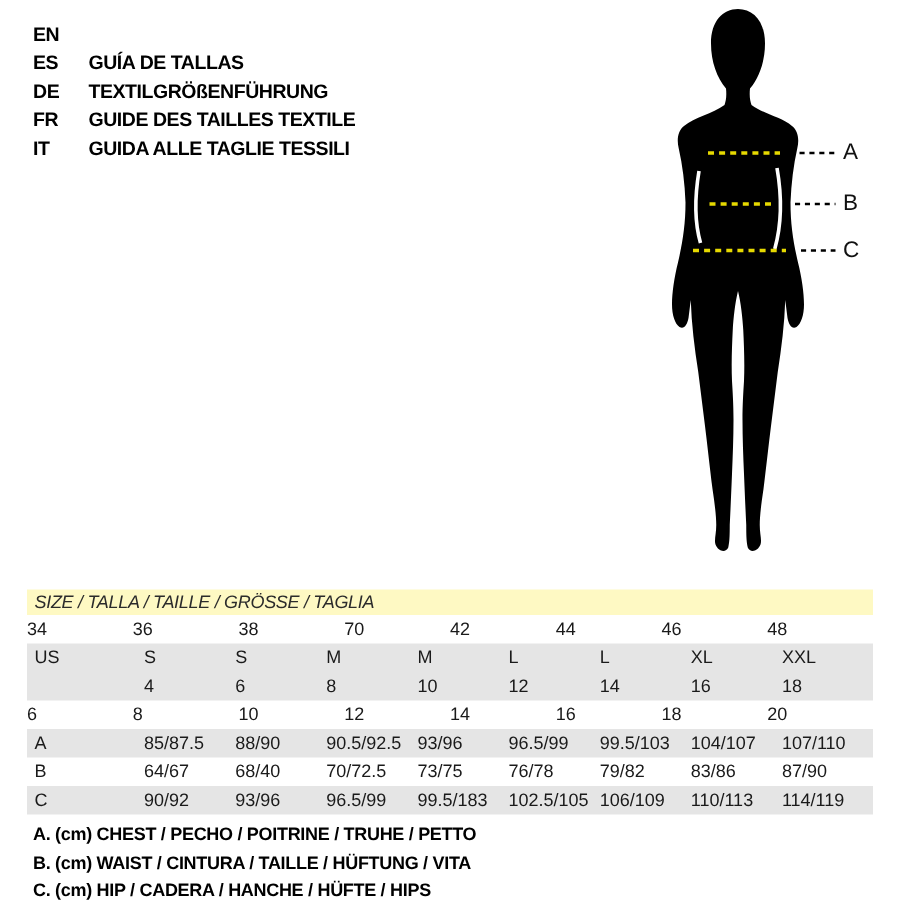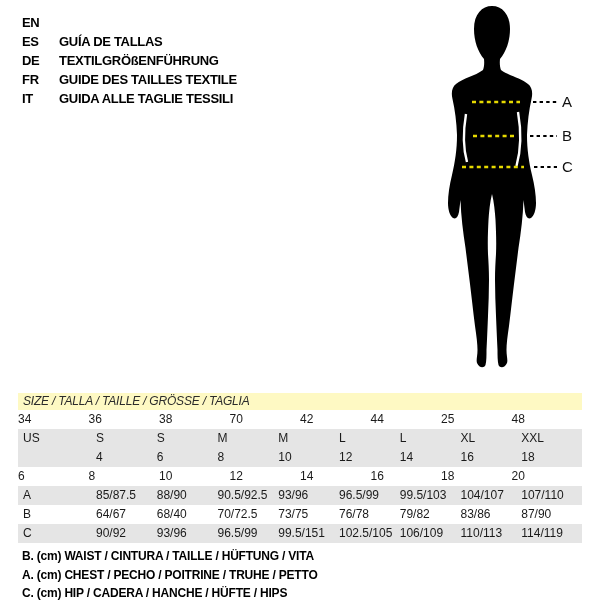--- a/index.html
+++ b/index.html
@@ -199,21 +199,21 @@
   <div class="size-table">
     <div class="thead">SIZE / TALLA / TAILLE / GRÖSSE / TAGLIA</div>
 
     <div class="trow">
       <span class="tcell">34</span>
       <span class="tcell">36</span>
       <span class="tcell">38</span>
       <span class="tcell">70</span>
       <span class="tcell">42</span>
       <span class="tcell">44</span>
-      <span class="tcell">25</span>
+      <span class="tcell">46</span>
       <span class="tcell">48</span>
     </div>
 
     <div class="trow shaded">
       <span class="tlabel">US</span>
       <span class="tcell">S</span>
       <span class="tcell">S</span>
       <span class="tcell">M</span>
       <span class="tcell">M</span>
       <span class="tcell">L</span>
@@ -267,27 +267,27 @@
       <span class="tcell">79/82</span>
       <span class="tcell">83/86</span>
       <span class="tcell">87/90</span>
     </div>
 
     <div class="trow shaded">
       <span class="tlabel">C</span>
       <span class="tcell">90/92</span>
       <span class="tcell">93/96</span>
       <span class="tcell">96.5/99</span>
-      <span class="tcell">99.5/151</span>
+      <span class="tcell">99.5/183</span>
       <span class="tcell">102.5/105</span>
       <span class="tcell">106/109</span>
       <span class="tcell">110/113</span>
       <span class="tcell">114/119</span>
     </div>
   </div>
 
   <div class="legend">
+    <div class="legend-line">A. (cm) CHEST / PECHO / POITRINE / TRUHE / PETTO</div>
     <div class="legend-line">B. (cm) WAIST / CINTURA / TAILLE / HÜFTUNG / VITA</div>
-    <div class="legend-line">A. (cm) CHEST / PECHO / POITRINE / TRUHE / PETTO</div>
     <div class="legend-line">C. (cm) HIP / CADERA / HANCHE / HÜFTE / HIPS</div>
   </div>
 
 </div>
 
 </body></html>

